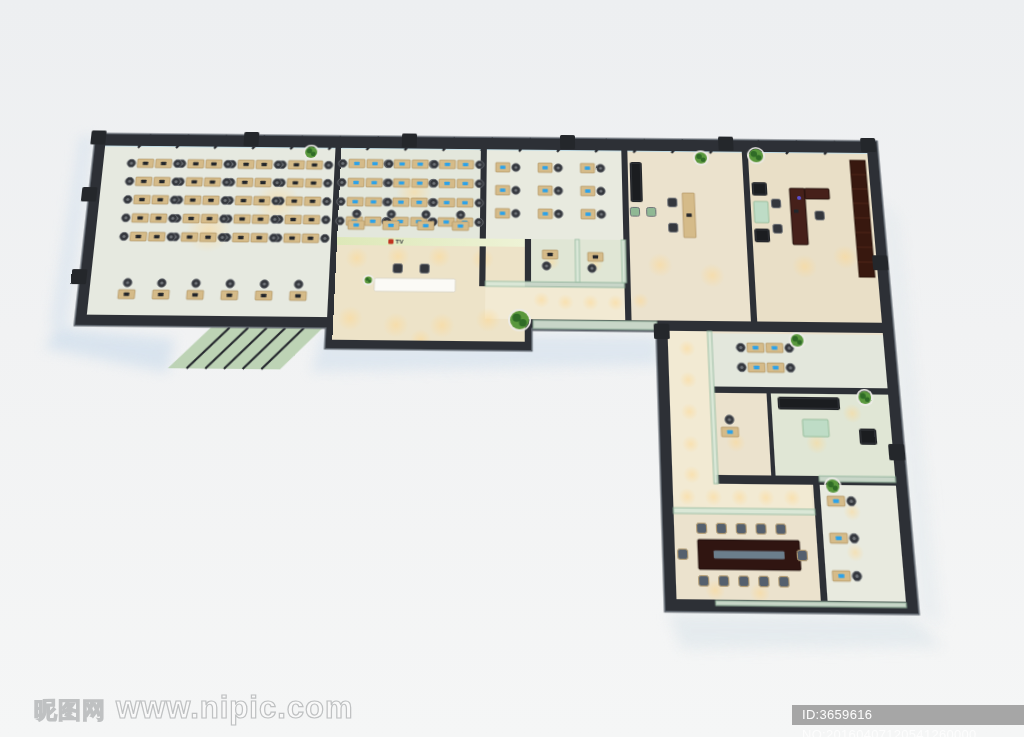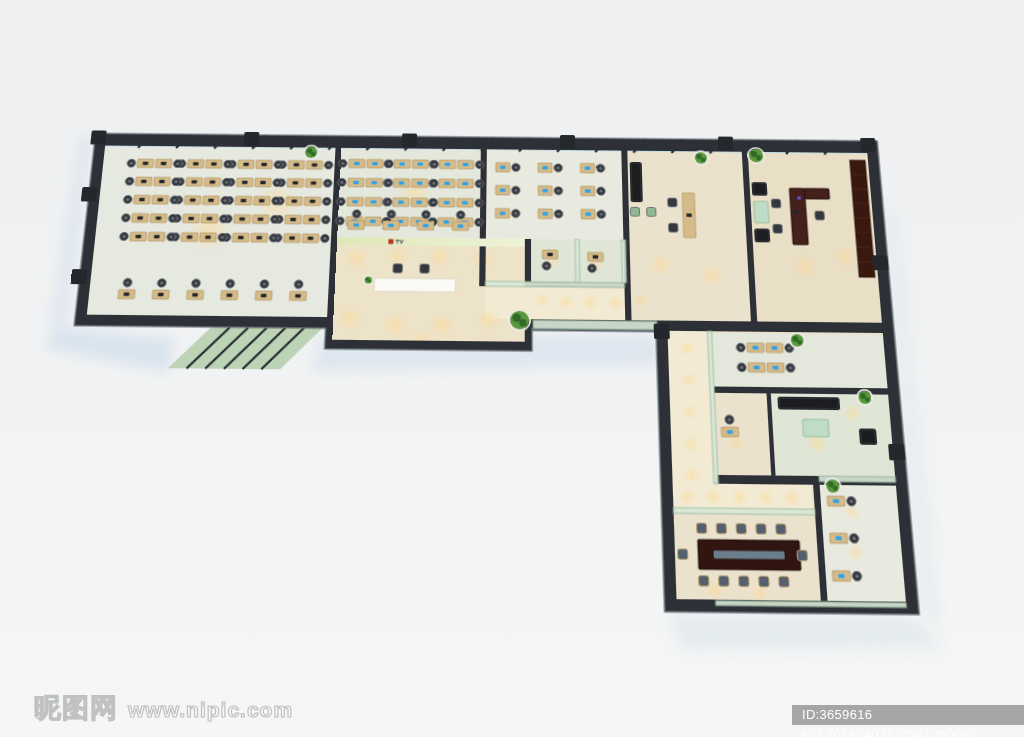--- a/index.html
+++ b/index.html
@@ -6,22 +6,22 @@
   .screen{position:relative;width:1024px;height:737px;overflow:hidden;
     background:linear-gradient(180deg,#edeff1 0%,#f1f2f3 45%,#f5f6f6 100%);
     font-family:"Liberation Sans",sans-serif;}
   .plan3d{position:absolute;left:96px;top:138px;width:780px;height:450px;
     transform-origin:50% 0;
     transform:perspective(1500px) rotateX(21deg) rotate(0.6deg);}
   .plan3d svg{position:absolute;left:0;top:0;overflow:visible;}
   .site-mark{position:absolute;left:34px;top:690px;white-space:nowrap;
     color:rgba(250,250,250,0.78);-webkit-text-stroke:1.2px #bfc1c2;
     letter-spacing:1px;}
-  .site-mark .logo-cn{font-size:27px;font-weight:bold;margin-right:10px;}
-  .site-mark .site-url{font-size:21px;font-weight:bold;}
+  .site-mark .logo-cn{font-size:23px;font-weight:bold;margin-right:10px;}
+  .site-mark .site-url{font-size:31px;font-weight:bold;}
   .id-badge{position:absolute;left:792px;top:705px;height:20px;line-height:20px;
     padding:0 10px;background:rgba(158,158,158,0.92);color:#fdfdfd;
     font-size:13px;letter-spacing:0.3px;}
 </style>
 </head>
 <body>
 
 <div class="screen">
   <div class="plan3d">
     <svg id="plan" width="780" height="450" viewBox="0 0 780 450">

